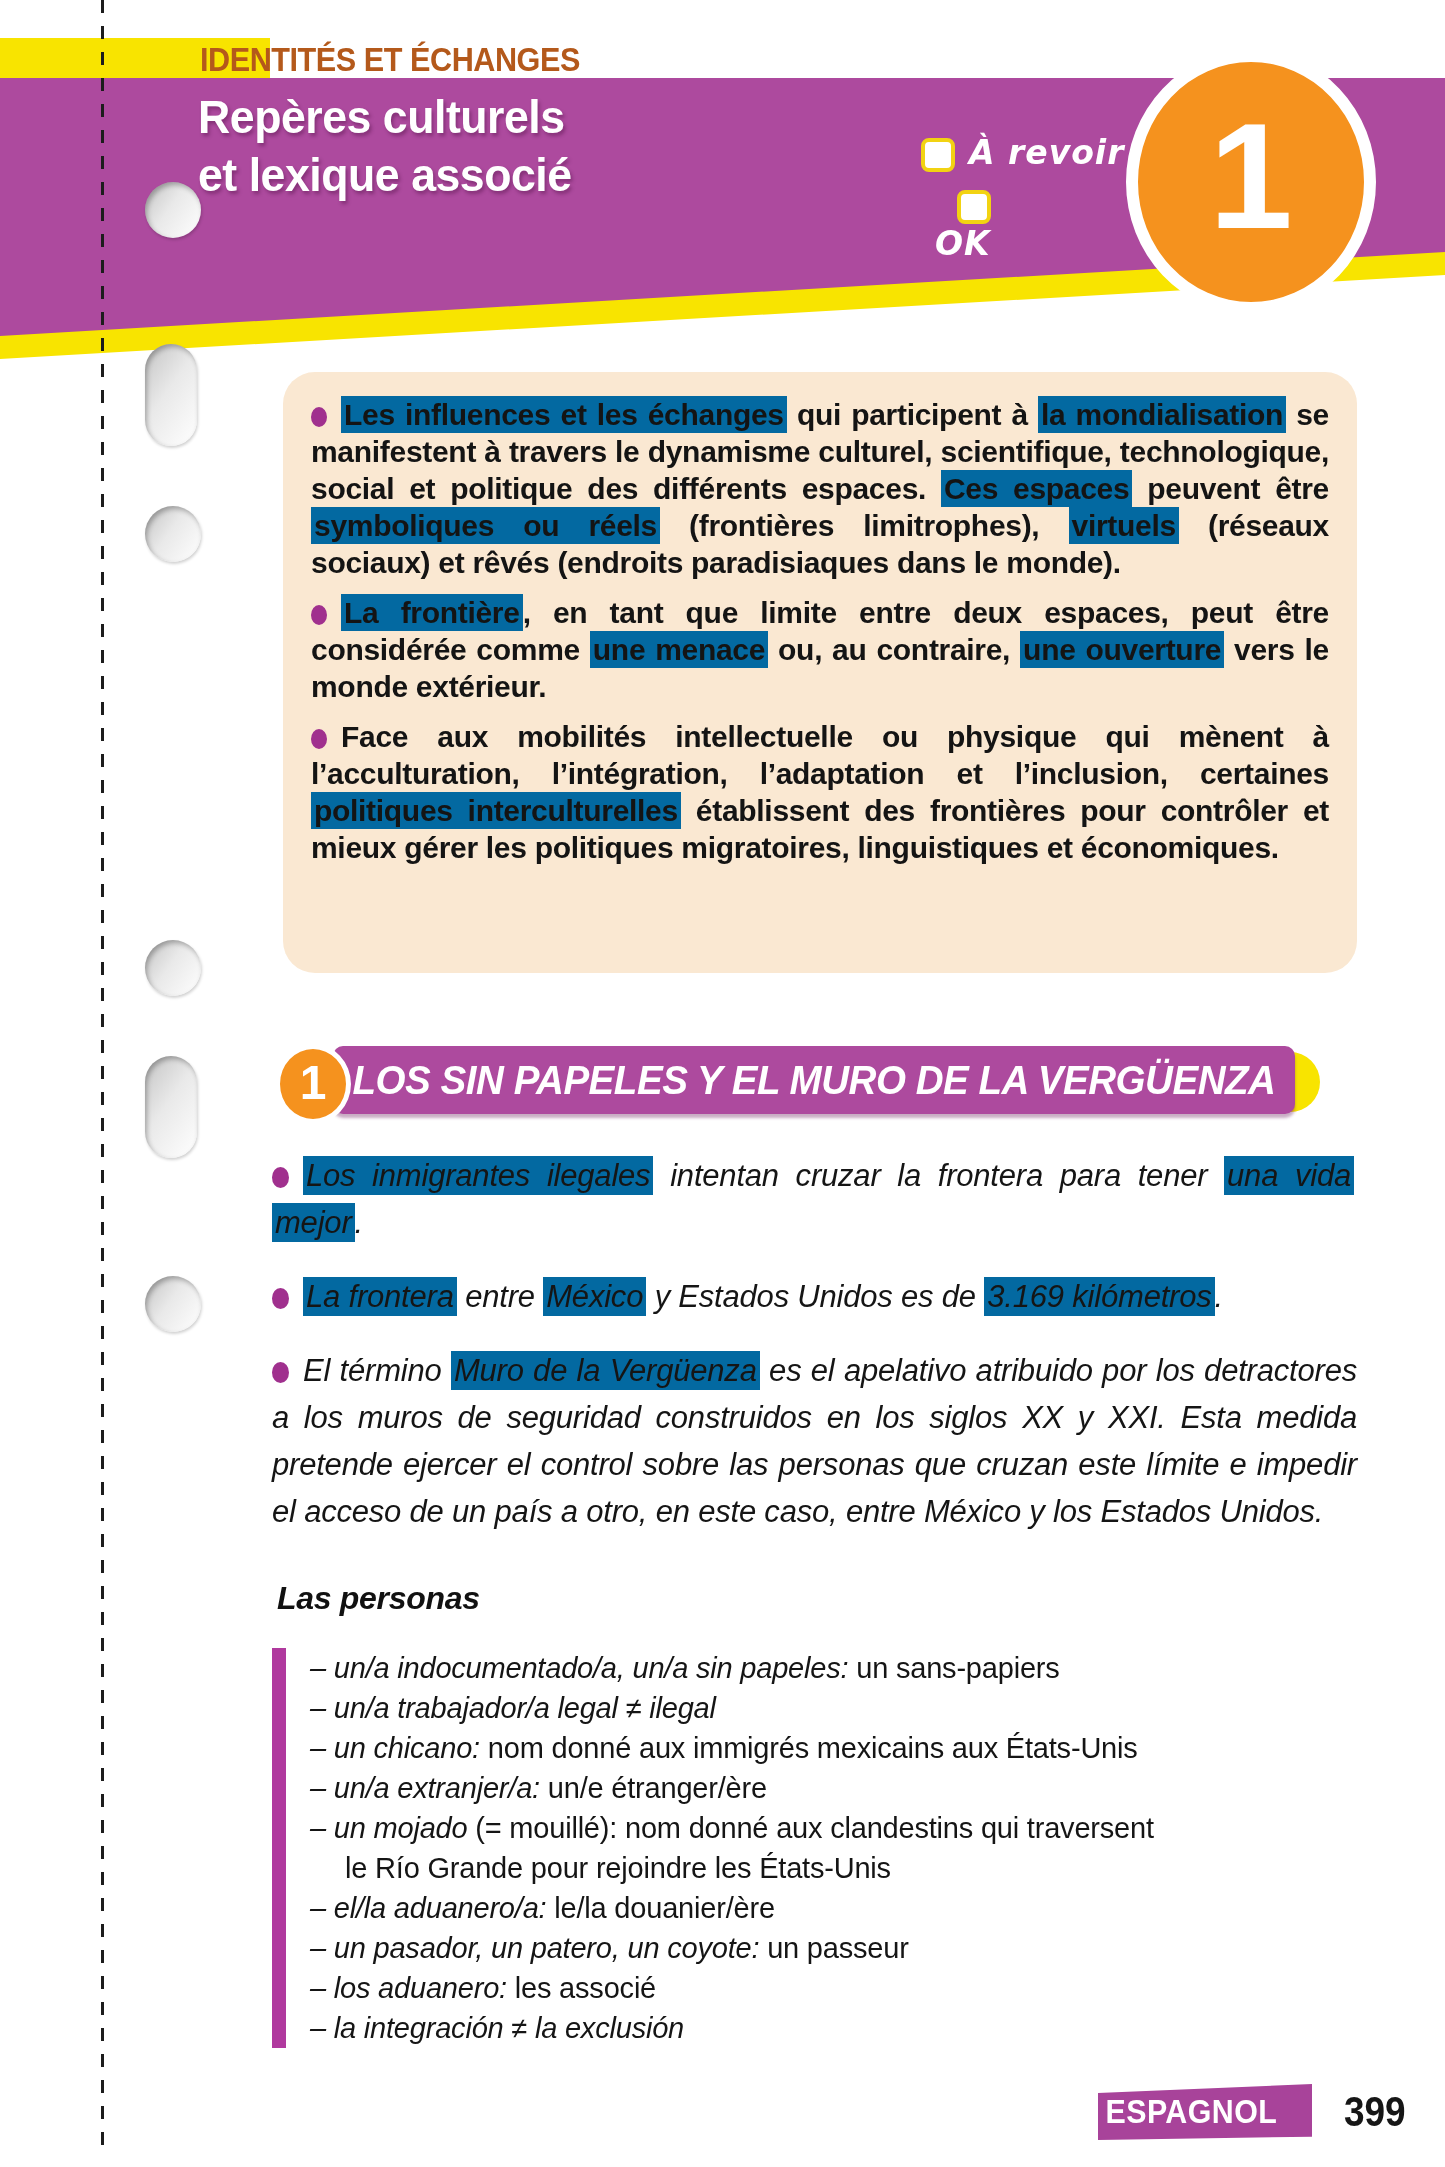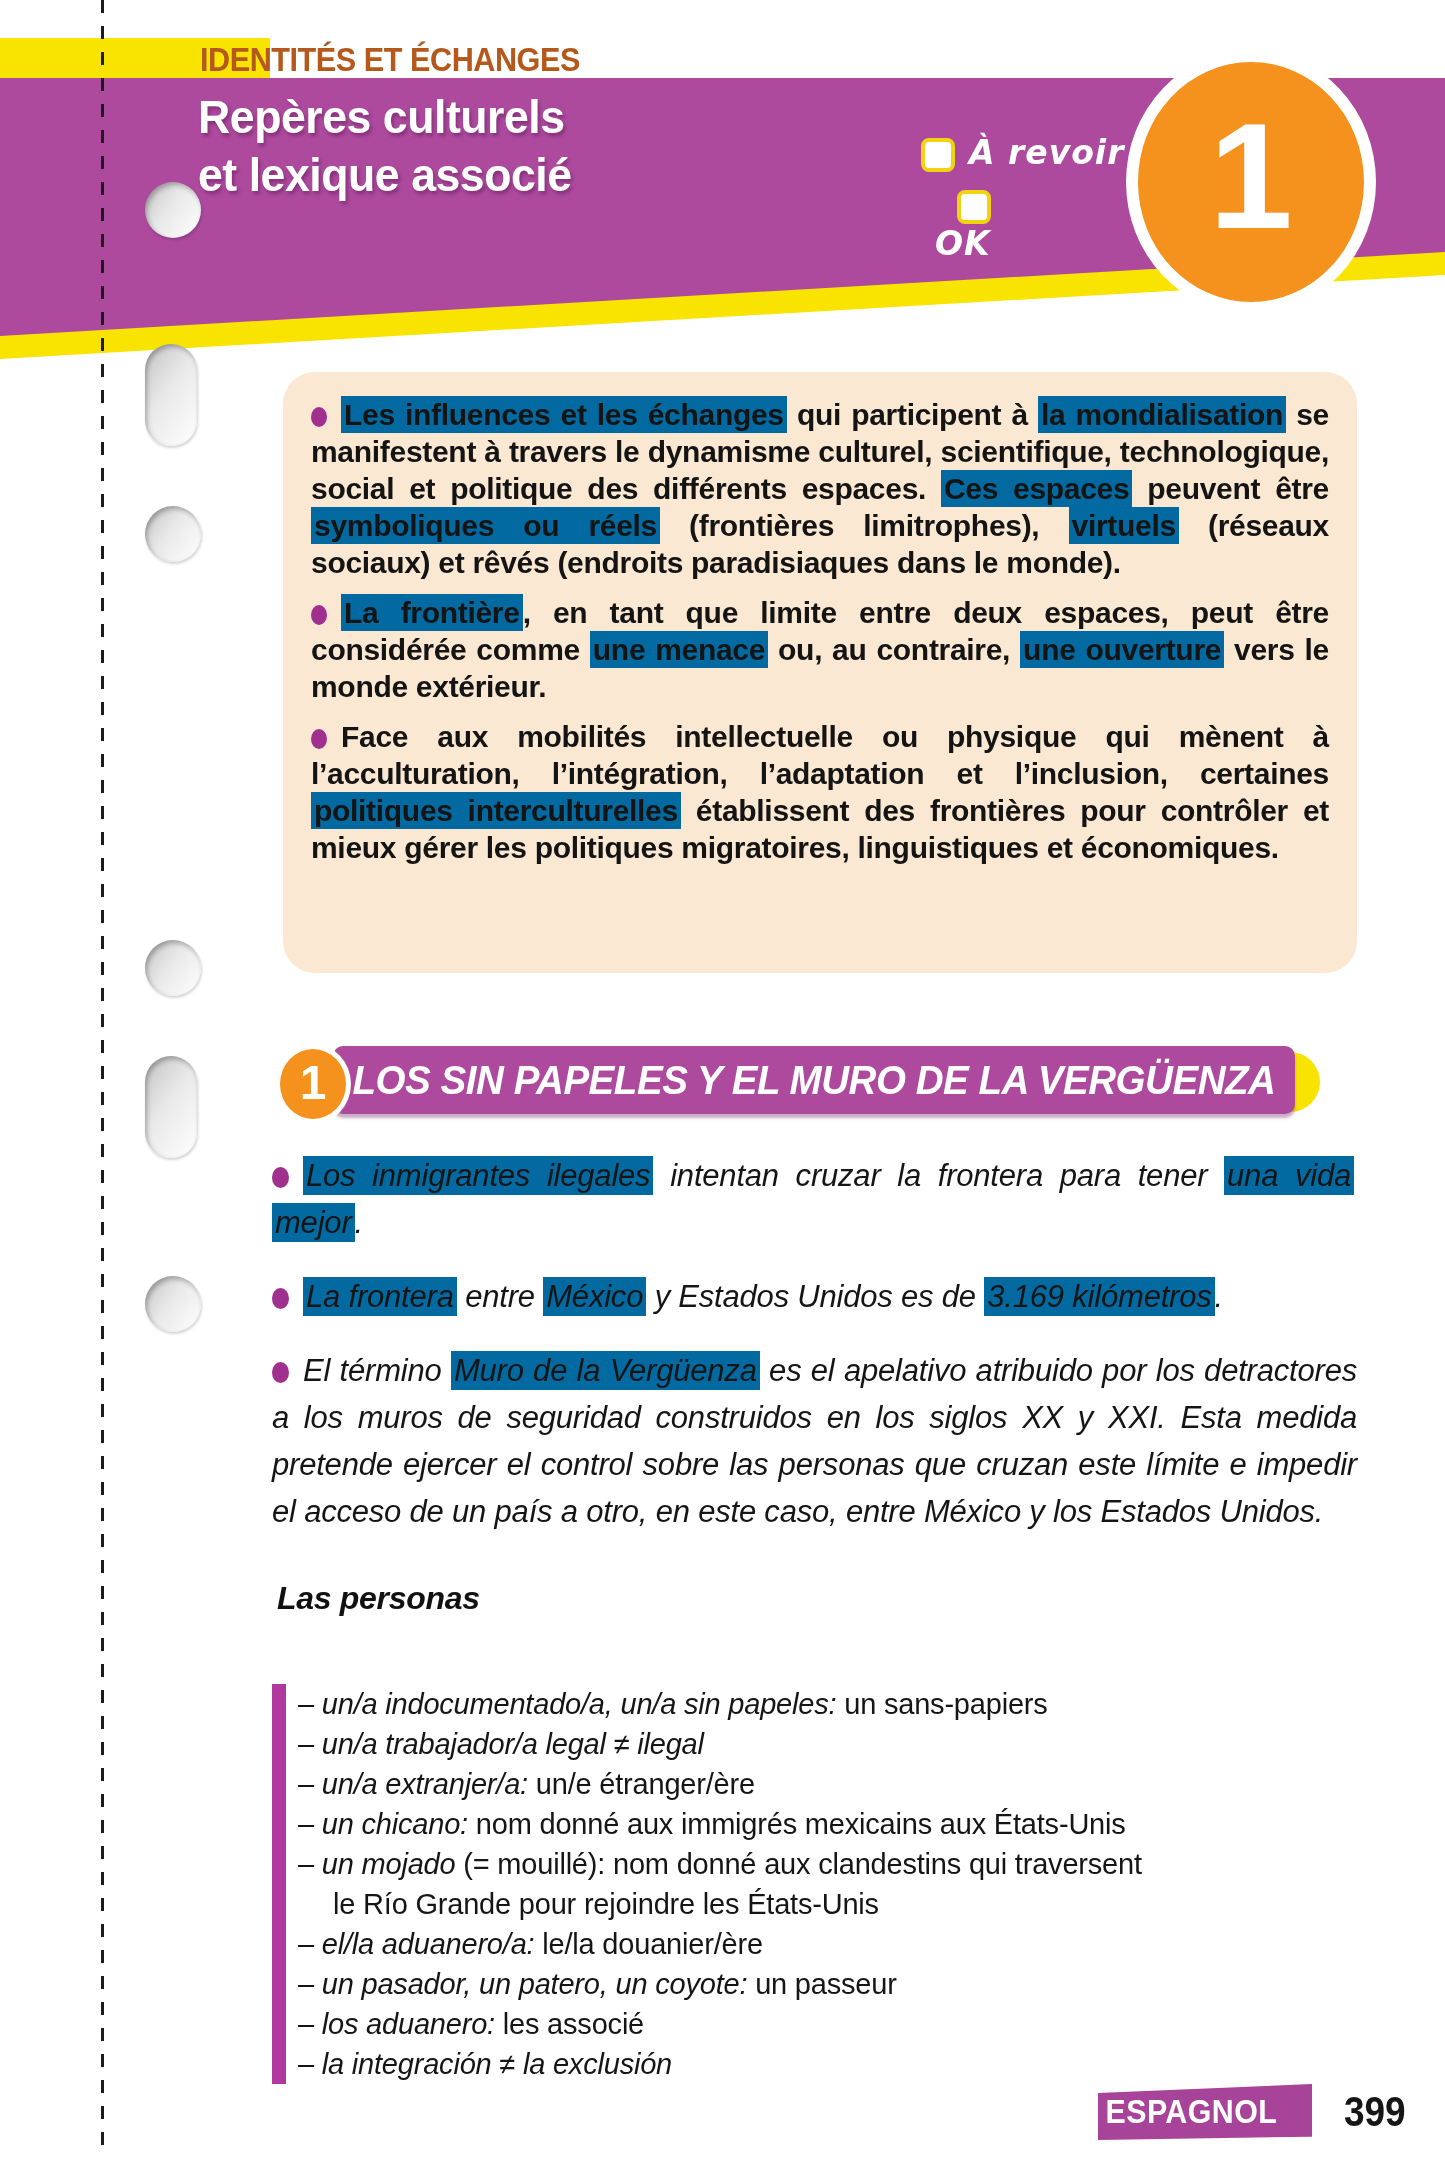--- a/index.html
+++ b/index.html
@@ -71,21 +71,21 @@
   
   .facts{position:absolute;left:272px;top:1152px;width:1085px;z-index:1;}
   .facts p{margin:0 0 27px 0;font-size:31px;line-height:47px;font-style:italic;font-weight:500;
     color:#151515;text-align:justify;letter-spacing:-.2px;}
   .facts .dot{width:17px;height:21px;}
 
   
   .vocab-heading{position:absolute;left:277px;top:1580px;font-size:32px;font-weight:bold;font-style:italic;
     color:#111;z-index:1;letter-spacing:-.3px;}
   .vocab{position:absolute;left:272px;top:1648px;width:1085px;z-index:1;border-left:14px solid #b0399e;
-    padding-left:12px;box-sizing:border-box;margin-top:36px;}
+    padding-left:24px;box-sizing:border-box;}
   .vline{font-size:29px;line-height:40px;font-style:italic;color:#151515;letter-spacing:-.2px;}
   .vline .rm{font-style:normal;}
   .vline.cont{padding-left:35px;}
 
   
   .foot-badge{position:absolute;left:1098px;top:2084px;width:214px;height:56px;background:#a8439a;z-index:2;
     clip-path:polygon(0 16%,100% 0,100% 94%,0 100%);display:flex;align-items:center;}
   .foot-badge span{color:#fff;font-size:33px;font-weight:bold;transform:scaleX(.92);letter-spacing:.5px;}
   .page-num{position:absolute;left:1344px;top:2088px;font-size:42px;font-weight:bold;color:#161616;
     transform:scaleX(.88);transform-origin:left center;z-index:2;}
@@ -149,22 +149,22 @@
     <p><span class="dot"></span><span><span class="hl">Los inmigrantes ilegales</span><span> intentan cruzar la frontera para tener </span><span class="hl">una vida mejor</span><span>.</span></span></p>
     <p><span class="dot"></span><span><span class="hl">La frontera</span><span> entre </span><span class="hl">México</span><span> y Estados Unidos es de </span><span class="hl">3.169 kilómetros</span><span>.</span></span></p>
     <p><span class="dot"></span><span><span>El término </span><span class="hl">Muro de la Vergüenza</span><span> es el apelativo atribuido por los detractores a los muros de seguridad construidos en los siglos XX y XXI. Esta medida pretende ejercer el control sobre las personas que cruzan este límite e impedir el acceso de un país a otro, en este caso, entre México y los Estados Unidos.</span></span></p>
   </div>
 
   <div class="vocab-heading">Las personas</div>
 
   <div class="vocab">
     <div class="vline"><span>– un/a indocumentado/a, un/a sin papeles:</span><span class="rm"> un sans-papiers</span></div>
     <div class="vline"><span>– un/a trabajador/a legal ≠ ilegal</span></div>
+    <div class="vline"><span>– un chicano:</span><span class="rm"> nom donné aux immigrés mexicains aux États-Unis</span></div>
     <div class="vline"><span>– un/a extranjer/a:</span><span class="rm"> un/e étranger/ère</span></div>
-    <div class="vline"><span>– un chicano:</span><span class="rm"> nom donné aux immigrés mexicains aux États-Unis</span></div>
     <div class="vline"><span>– un mojado </span><span class="rm">(= mouillé):</span><span class="rm"> nom donné aux clandestins qui traversent</span></div>
     <div class="vline cont"><span class="rm">le Río Grande pour rejoindre les États-Unis</span></div>
     <div class="vline"><span>– el/la aduanero/a:</span><span class="rm"> le/la douanier/ère</span></div>
     <div class="vline"><span>– un pasador, un patero, un coyote:</span><span class="rm"> un passeur</span></div>
     <div class="vline"><span>– los aduanero:</span><span class="rm"> les associé</span></div>
     <div class="vline"><span>– la integración ≠ la exclusión</span></div>
   </div>
 
   <div class="foot-badge">
     <span>ESPAGNOL</span>

